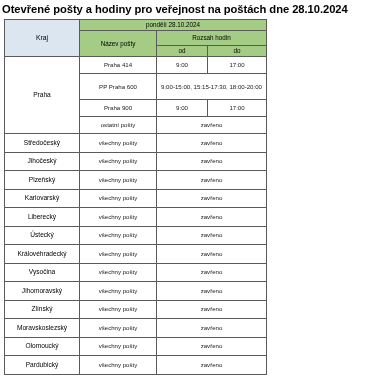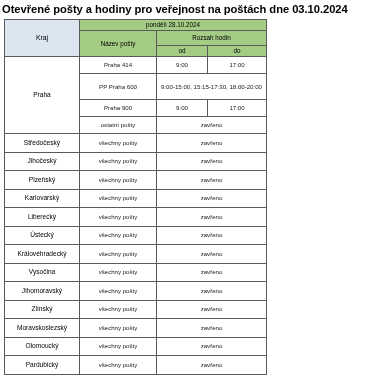--- a/index.html
+++ b/index.html
@@ -81,21 +81,21 @@
 
   td.multi {
     font-size: 6.1px;
     line-height: 8.5px;
     padding: 0 2px;
   }
 </style>
 </head>
 <body>
 
-<div id="page-title">Otevřené pošty a hodiny pro veřejnost na poštách dne 03.10.2024</div>
+<div id="page-title">Otevřené pošty a hodiny pro veřejnost na poštách dne 28.10.2024</div>
 
 <div class="table-wrap">
   <table class="sheet">
     <colgroup>
       <col class="col-kraj">
         <col class="col-posta">
         <col class="col-od">
         <col class="col-do">
     </colgroup>
     <thead>

